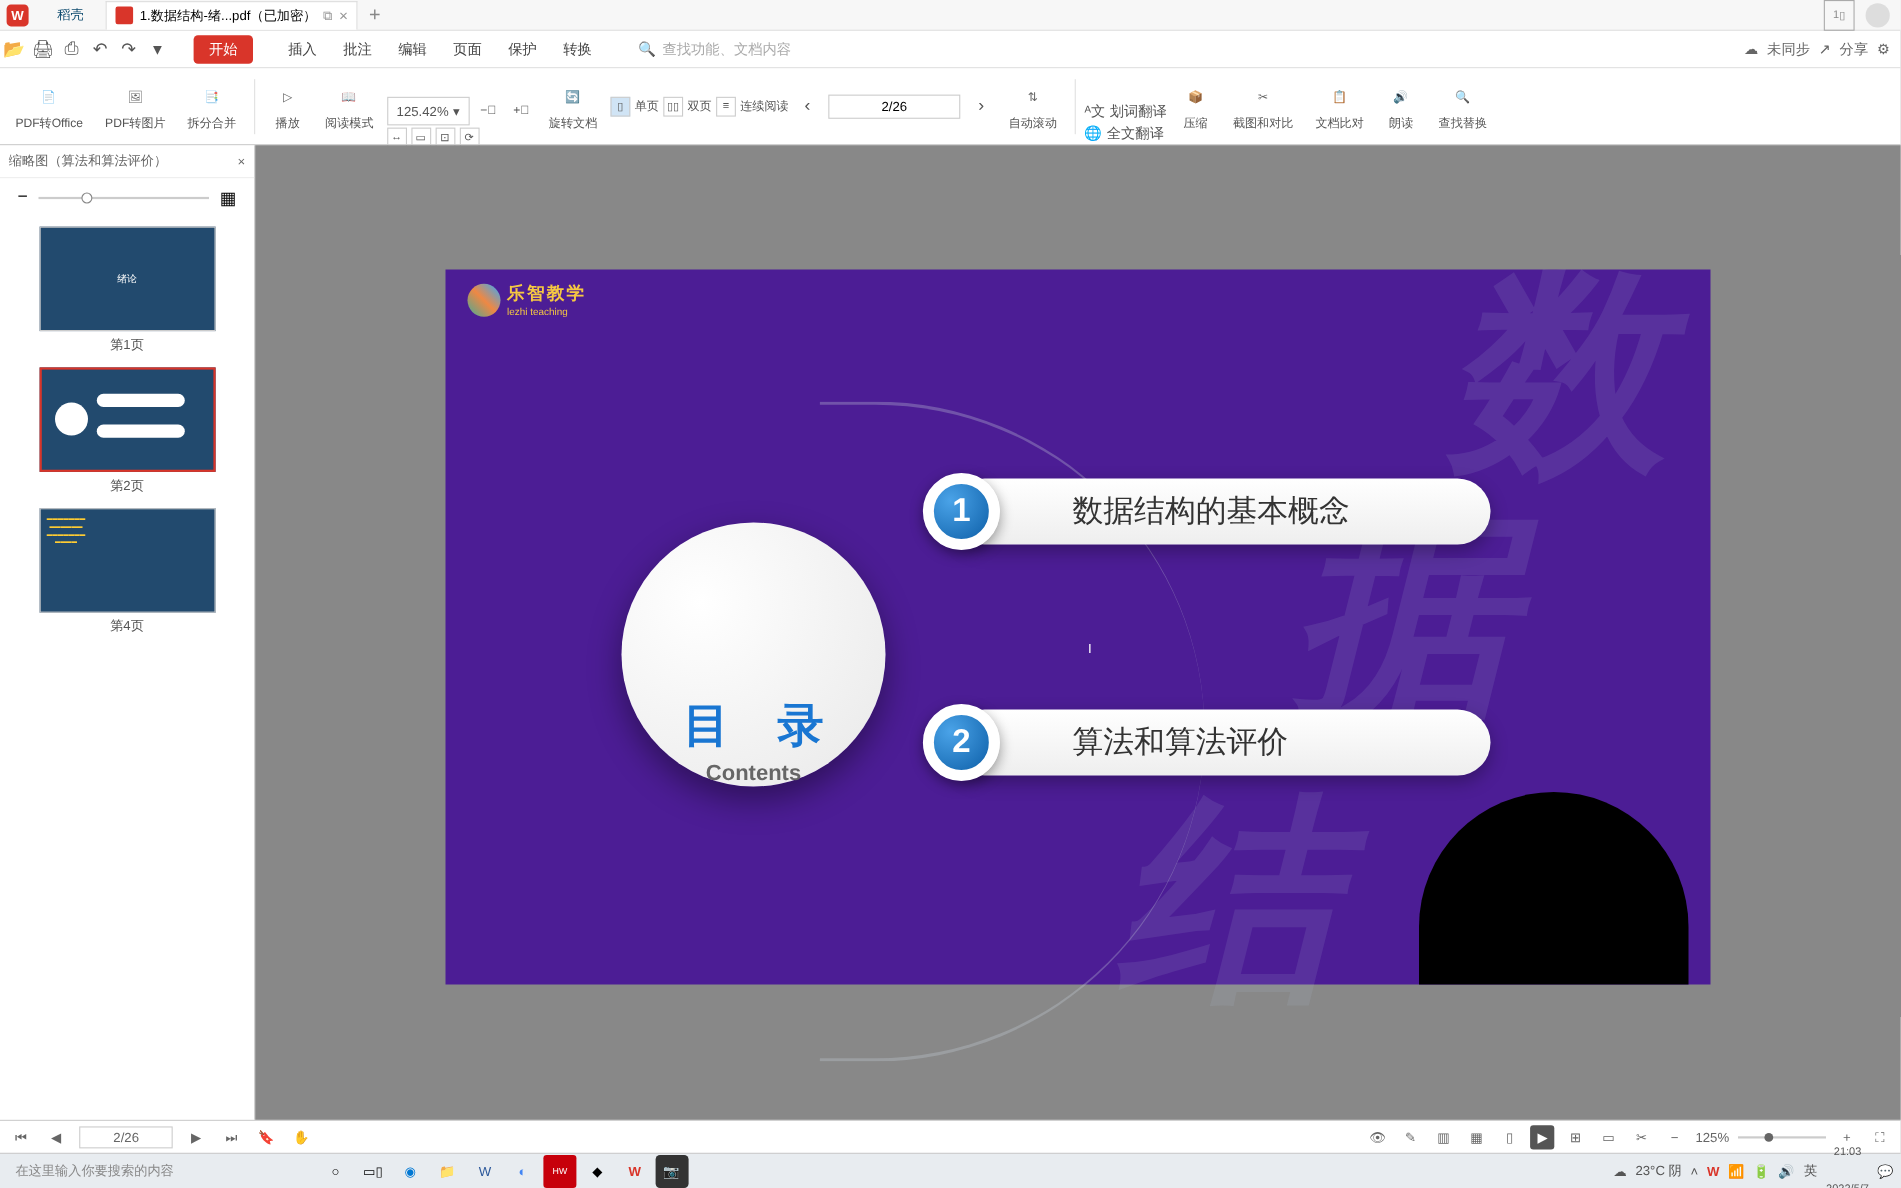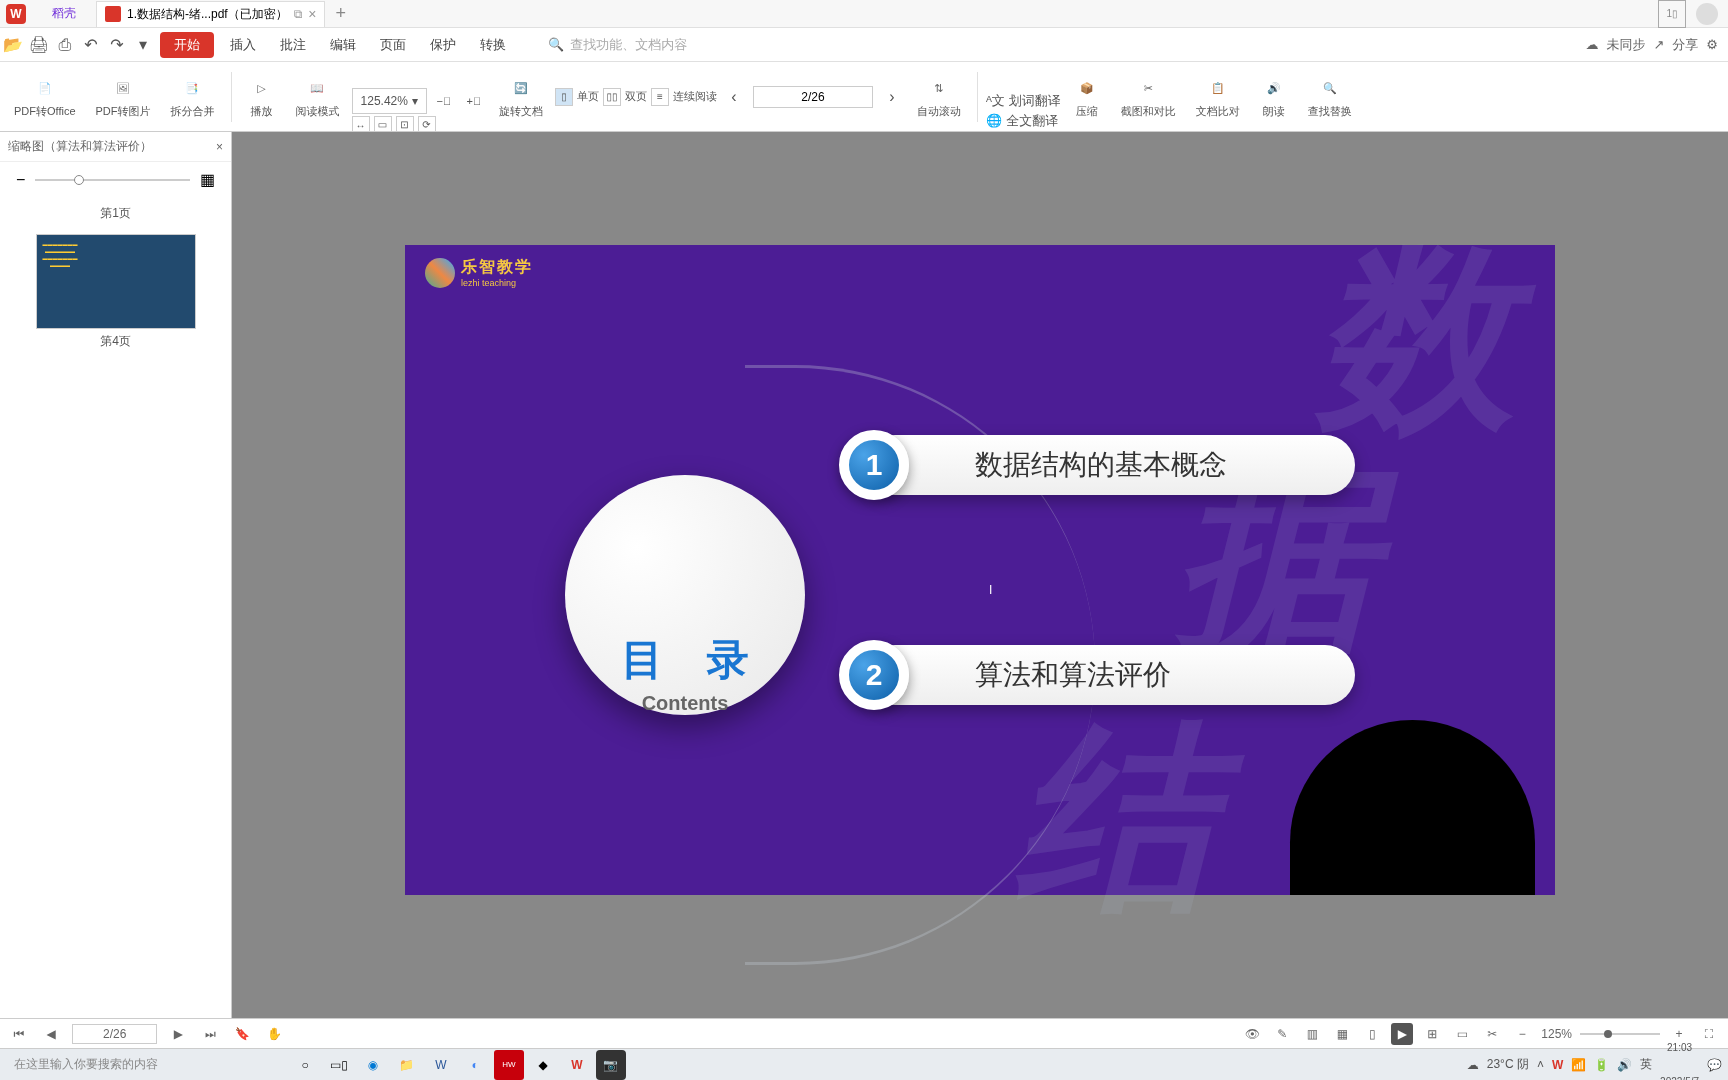--- a/index.html
+++ b/index.html
@@ -1,32 +1,32 @@
 <!DOCTYPE html>
 <html><head>
 <meta charset="utf-8">
 <style>
   *{margin:0;padding:0;box-sizing:border-box;font-family:"Microsoft YaHei","PingFang SC",sans-serif;}
   body{width:1728px;height:1080px;overflow:hidden;background:#fff;position:relative;}
   
   
   .titlebar{height:28px;background:#f7f7f7;display:flex;align-items:center;border-bottom:1px solid #e0e0e0;}
   .app-logo{width:20px;height:20px;background:#d9352a;border-radius:4px;margin:0 6px;display:flex;align-items:center;justify-content:center;color:#fff;font-size:12px;font-weight:bold;}
-  .tab-home{padding:0 20px;font-size:12px;color:#6d28d9;}
+  .tab-home{padding:0 20px;font-size:12px;color:#0c4a6e;}
   .tab-file{background:#fff;padding:4px 8px;display:flex;align-items:center;gap:6px;font-size:12px;border:1px solid #ddd;border-bottom:none;}
   .tab-file-icon{width:16px;height:16px;background:#d9352a;border-radius:2px;}
   .tab-close{cursor:pointer;color:#999;font-size:14px;}
   .tab-add{padding:0 10px;color:#888;font-size:18px;}
   .titlebar-right{margin-left:auto;display:flex;align-items:center;gap:10px;padding-right:10px;}
   .win-icon{width:28px;height:28px;display:flex;align-items:center;justify-content:center;color:#888;}
   
   
   .menubar{height:34px;display:flex;align-items:center;border-bottom:1px solid #e0e0e0;}
   .qa-btn{width:26px;height:26px;display:flex;align-items:center;justify-content:center;color:#555;}
-  .menu-start{background:#d9352a;color:#fff;padding:4px 14px;border-radius:4px;font-size:13px;margin:0 4px;}
+  .menu-start{background:#d9352a;color:#fff;padding:4px 14px;border-radius:4px;font-size:13px;margin:0 20px;}
   .menu-item{padding:0 12px;font-size:13px;color:#444;}
   .search-box{margin-left:30px;display:flex;align-items:center;color:#aaa;font-size:13px;gap:6px;}
   .menubar-right{margin-left:auto;display:flex;align-items:center;gap:8px;padding-right:10px;font-size:13px;color:#666;}
   
   
   .ribbon{height:70px;display:flex;align-items:center;border-bottom:1px solid #ccc;padding:0 6px;gap:4px;}
   .rib-grp{display:flex;flex-direction:column;align-items:center;justify-content:center;padding:4px 8px;font-size:11px;color:#555;gap:2px;}
   .rib-icon{width:28px;height:28px;display:flex;align-items:center;justify-content:center;color:#666;}
   .rib-sep{width:1px;height:50px;background:#e0e0e0;margin:0 4px;}
   .zoom-box{border:1px solid #ccc;padding:2px 8px;font-size:12px;display:flex;align-items:center;gap:4px;}
@@ -234,21 +234,32 @@
     </div>
     <div class="thumbs-slider">
       <span>−</span>
       <div class="slider-track">
           <div class="slider-knob"></div>
         </div>
       <span>▦</span>
     </div>
     <div class="thumbs-list">
       <div class="thumb">
+        <div class="thumb-img">
+            <span>绪论</span>
+          </div>
         <div class="thumb-label">第1页</div>
+      </div>
+      <div class="thumb active">
+        <div class="thumb-img" style="position:relative">
+          <div style="position:absolute;left:12px;top:30px;width:30px;height:30px;background:#fff;border-radius:50%"></div>
+          <div style="position:absolute;left:50px;top:22px;width:80px;height:12px;background:#fff;border-radius:6px"></div>
+          <div style="position:absolute;left:50px;top:50px;width:80px;height:12px;background:#fff;border-radius:6px"></div>
+        </div>
+        <div class="thumb-label">第2页</div>
       </div>
       <div class="thumb">
         <div class="thumb-img" style="font-size:5px;padding:6px;align-items:flex-start;justify-content:flex-start;line-height:7px;color:#fc3">▬▬▬▬▬▬▬<br>▬▬▬▬▬▬<br>▬▬▬▬▬▬▬<br>▬▬▬▬</div>
         <div class="thumb-label">第4页</div>
       </div>
     </div>
   </div>
 
   <div class="main">
     <div class="slide">

